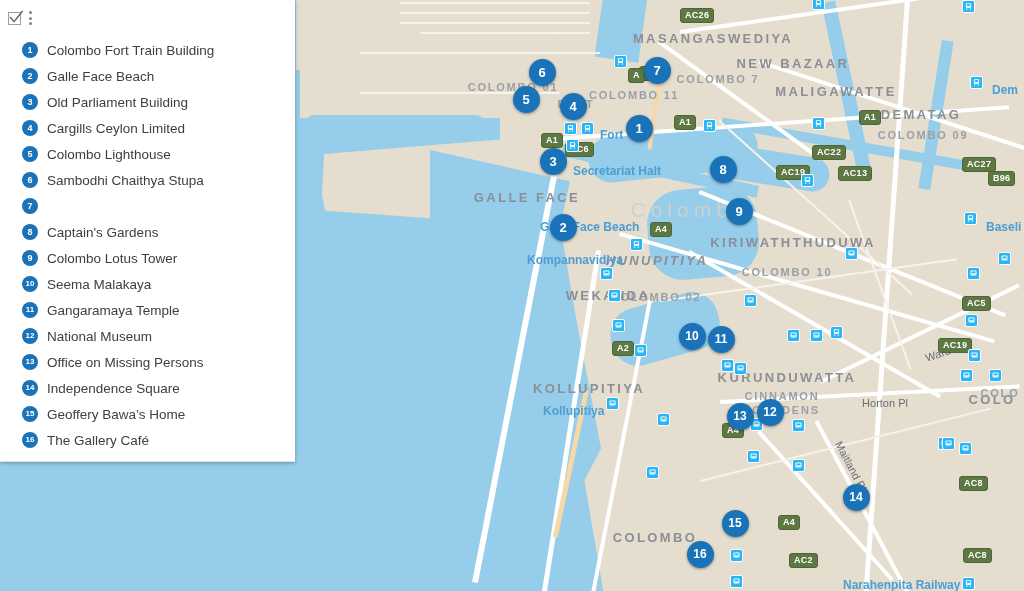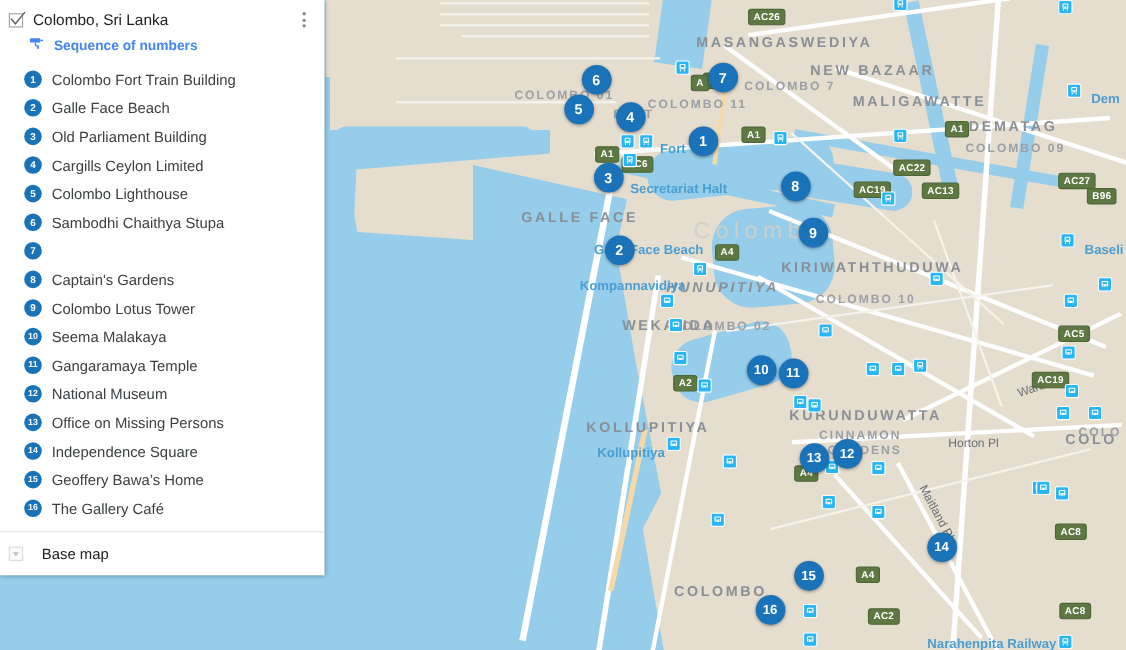--- a/index.html
+++ b/index.html
@@ -580,37 +580,27 @@
 </div>
 
 <div id="sidebar">
 
   <div class="layer-head">
     <span class="cbox">
       <svg viewBox="0 0 24 24">
         <path d="M3 12 L9 19 L22 3" fill="none" stroke="#5f6368" stroke-width="2"></path>
       </svg>
     </span>
-    <span class="layer-title">Colombo, Sri Lanka</span>
     <span class="kebab">
         <i></i>
         <i></i>
         <i></i>
       </span>
   </div>
 
-  <div class="style-row">
-    <svg viewBox="0 0 24 24">
-      <rect x="2" y="3" width="15" height="6" rx="1.2" fill="#4285f4"></rect>
-      <rect x="17" y="5" width="4" height="2" fill="#4285f4"></rect>
-      <rect x="9" y="9" width="2" height="5" fill="#4285f4"></rect>
-      <path d="M10 14 h4 v3 h-2" fill="none" stroke="#4285f4" stroke-width="2"></path>
-    </svg>
-    <span class="style-text">Sequence of numbers</span>
-  </div>
 
   <div class="places" id="place-list">
       <div class="place">
         <span class="pin">1</span>
         <span class="pname">Colombo Fort Train Building</span>
       </div>
       <div class="place">
         <span class="pin">2</span>
         <span class="pname">Galle Face Beach</span>
       </div>
@@ -666,21 +656,13 @@
         <span class="pname">Geoffery Bawa’s Home</span>
       </div>
       <div class="place">
         <span class="pin two">16</span>
         <span class="pname">The Gallery Café</span>
       </div>
     </div>
 
   <div class="divider"></div>
 
-  <div class="basemap">
-    <span class="caret">
-      <svg viewBox="0 0 10 10">
-          <path d="M1 3 L5 8 L9 3 Z" fill="#bdc1c6"></path>
-        </svg>
-    </span>
-    <span class="basemap-text">Base map</span>
-  </div>
 </div>
 
 </body></html>

